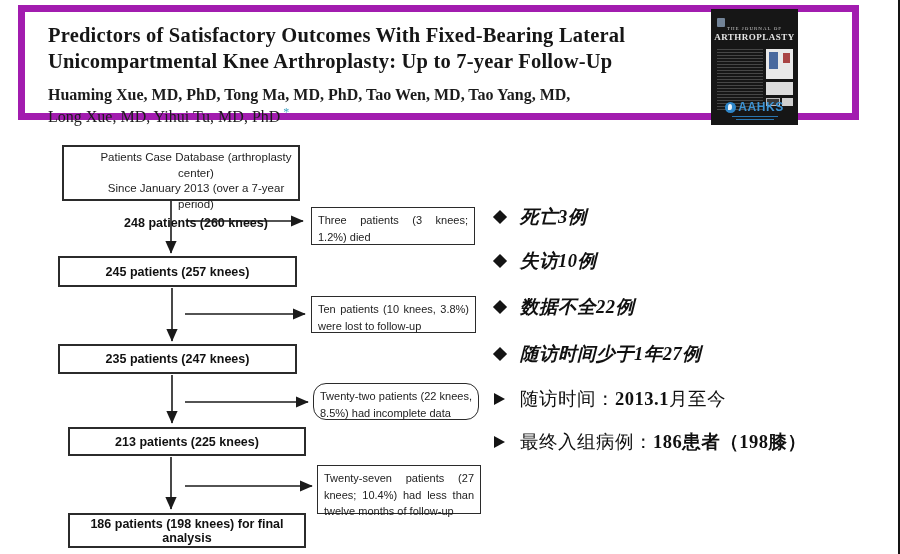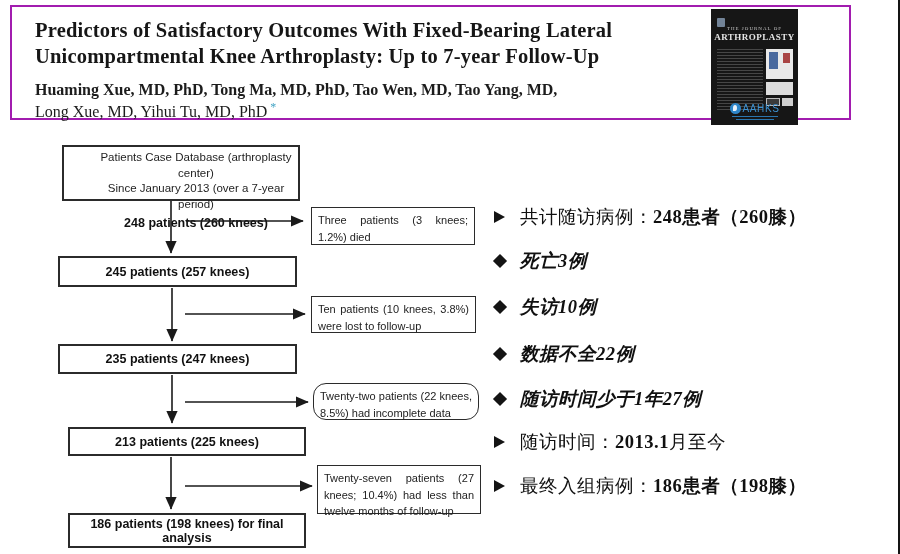--- a/index.html
+++ b/index.html
@@ -4,22 +4,22 @@
 <style>
   * { margin:0; padding:0; box-sizing:border-box; }
   body { background:#fff; }
   .page { position:relative; width:900px; height:554px; background:#ffffff; overflow:hidden;
           font-family:"Liberation Sans", sans-serif; }
 
   
   .right-edge { position:absolute; right:0; top:0; width:2px; height:554px; background:#141414; }
 
   
-  .title-box { position:absolute; left:10px; top:5px; width:841px; height:115px;
-               border:2px solid #a21caf; background:#fff; }
+  .title-box { position:absolute; left:18px; top:5px; width:841px; height:115px;
+               border:7px solid #a21caf; background:#fff; }
   .title-line { position:absolute; left:23px; font-family:"Liberation Serif", serif;
                 font-size:20.5px; font-weight:600; color:#161616; letter-spacing:0.2px; white-space:nowrap; }
   .title-l1 { top:12px; } .title-l2 { top:38px; }
   .author-line { position:absolute; left:23px; font-family:"Liberation Serif", serif;
                  font-size:16px; color:#1c1c1c; white-space:nowrap; }
   .author-l1 { top:74px;font-weight:bold; } .author-l2 { top:93px; }
   .asterisk { color:#45a5c5; font-size:12px; vertical-align:super; margin-left:3px; }
 
   
   .cover { position:absolute; left:711px; top:9px; width:87px; height:116px; background:#161616; }
@@ -36,21 +36,21 @@
   .fig-red  { position:absolute; right:3px; top:4px; width:7px; height:10px; background:#a94444; }
   .cover-fig2 { position:absolute; right:5px; top:73px; width:27px; height:13px; background:#dcdcdc; }
   .cover-strip { position:absolute; right:5px; top:89px; width:27px; height:8px; display:flex; gap:2px; }
   .strip-a { flex:1; background:#3a3a3a; border:1px solid #bbb; }
   .strip-b { flex:1; background:#cfcfcf; }
   .cover-aahks { position:absolute; bottom:5px; width:100%; text-align:center; }
   .aahks-row { display:flex; align-items:center; justify-content:center; gap:2px; }
   .aahks-circle { width:11px; height:11px; border-radius:50%; background:#2e86c9; position:relative; }
   .aahks-circle::after { content:""; position:absolute; left:3px; top:2px; width:4px; height:6px;
                          background:#eaf3fb; border-radius:50% 50% 50% 0; }
-  .aahks-text { color:#3c93d4; font-weight:normal; font-size:10px; letter-spacing:0.6px; }
+  .aahks-text { color:#3c93d4; font-weight:bold; font-size:12px; letter-spacing:0.6px; }
   .aahks-bar { width:46px; height:1.5px; background:#2e86c9; margin:1.5px auto 0; opacity:.85; }
 
   
   .fbox { position:absolute; border:2px solid #2b2b2b; background:#fff; display:flex;
           flex-direction:column; align-items:center; justify-content:center; text-align:center;
           color:#1e1e1e; }
   .fline { font-size:11.5px; line-height:1.35; }
   .fbold { font-size:12.5px; font-weight:bold; color:#111; }
   .fbox-a { left:62px; top:145px; width:238px; height:56px; justify-content:flex-start; padding-top:3px;padding-left:30px; }
   .fbox-a .fbold { margin-top:4px; }
@@ -157,24 +157,20 @@
       <line x1="172" y1="148" x2="172" y2="201" marker-end="url(#ah)"></line>
       <line x1="185" y1="174" x2="305" y2="174" marker-end="url(#ah)"></line>
       <line x1="172" y1="235" x2="172" y2="283" marker-end="url(#ah)"></line>
       <line x1="185" y1="262" x2="308" y2="262" marker-end="url(#ah)"></line>
       <line x1="171" y1="317" x2="171" y2="369" marker-end="url(#ah)"></line>
       <line x1="185" y1="346" x2="312" y2="346" marker-end="url(#ah)"></line>
     </g>
   </svg>
 
   <div class="notes">
-      <div class="note-item song">
-        <span class="bullet arrowhead"></span>
-        <span class="note-text"><span>共计随访病例：</span><span class="seg-bold">248患者（260膝）</span></span>
-      </div>
       <div class="note-item kai">
         <span class="bullet diamond"></span>
         <span class="note-text"><span>死亡3例</span></span>
       </div>
       <div class="note-item kai">
         <span class="bullet diamond"></span>
         <span class="note-text"><span>失访10例</span></span>
       </div>
       <div class="note-item kai">
         <span class="bullet diamond"></span>

